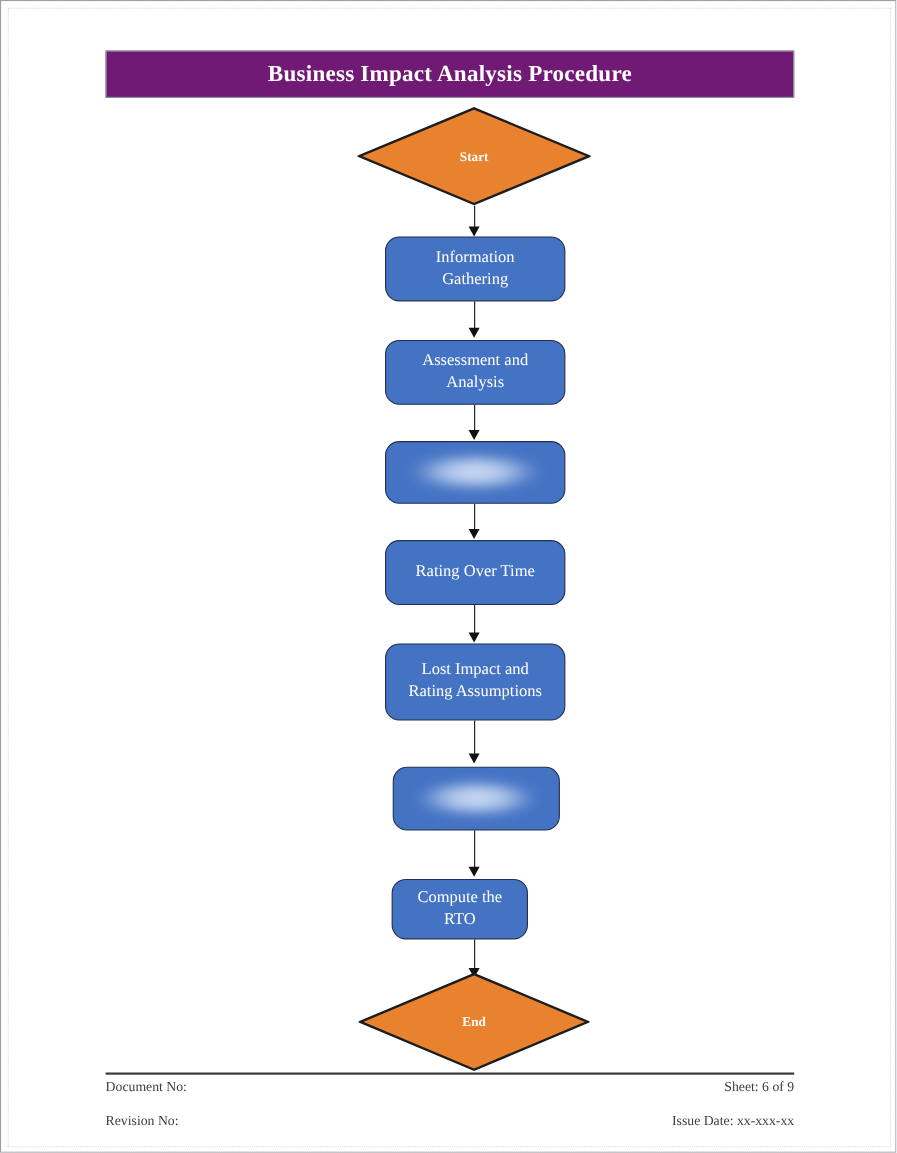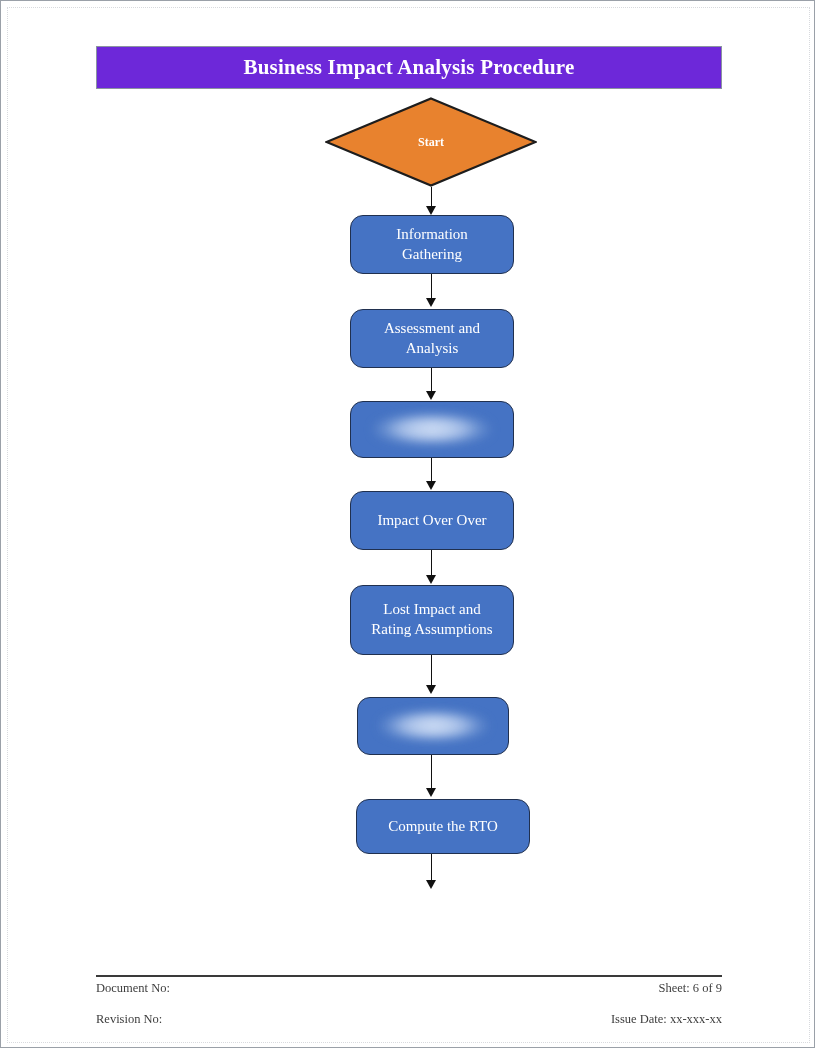--- a/index.html
+++ b/index.html
@@ -31,21 +31,21 @@
     border: 1px dotted #d8dade;
     box-sizing: border-box;
     pointer-events: none;
   }
 
   
   #title-bar {
     position: absolute;
     left: 95px; top: 45px;
     width: 626px; height: 43px;
-    background: #6d28d9;
+    background: #701a75;
     border: 1px solid #8b94a0;
     box-sizing: border-box;
     display: flex;
     align-items: center;
     justify-content: center;
   }
   #title-bar .title-text {
     color: #ffffff;
     font-size: 21px;
     font-weight: bold;
@@ -219,21 +219,21 @@
     <div class="node-box redacted" style="left:349px; top:400px; width:164px; height:57px;">
       <div class="blur-haze"></div>
       <div class="blur-haze second"></div>
       <div class="node-label"></div>
     </div>
 
     <div class="connector" style="left:430px; top:457px; height:28px;"></div>
     <div class="arrowhead" style="left:425px; top:480px;"></div>
 
     <div class="node-box" style="left:349px; top:490px; width:164px; height:59px;">
-      <div class="node-label">Impact Over Over</div>
+      <div class="node-label">Rating Over Time</div>
     </div>
 
     <div class="connector" style="left:430px; top:549px; height:30px;"></div>
     <div class="arrowhead" style="left:425px; top:574px;"></div>
 
     <div class="node-box" style="left:349px; top:584px; width:164px; height:70px;text-align:center;">
       <div class="node-label">Lost Impact and
 Rating Assumptions</div>
     </div>
 
@@ -242,27 +242,33 @@
 
     <div class="node-box redacted" style="left:356px; top:696px; width:152px; height:58px;">
       <div class="blur-haze"></div>
       <div class="blur-haze second"></div>
       <div class="node-label"></div>
     </div>
 
     <div class="connector" style="left:430px; top:754px; height:36px;"></div>
     <div class="arrowhead" style="left:425px; top:787px;"></div>
 
-    <div class="node-box" style="left:355px; top:798px; width:174px; height:55px;">
+    <div class="node-box" style="left:355px; top:798px; width:124px; height:55px;">
       <div class="node-label">Compute the RTO</div>
     </div>
 
     <div class="connector" style="left:430px; top:853px; height:31px;"></div>
     <div class="arrowhead" style="left:425px; top:879px;"></div>
 
+    <div class="node-diamond" style="left:325px; top:883px; width:210px; height:90px;">
+      <svg class="diamond-shape" viewBox="0 0 210 90" preserveAspectRatio="none">
+        <polygon points="105,1.5 208.5,45 105,88.5 1.5,45" fill="#e8822e" stroke="#1d1d1d" stroke-width="2.2"></polygon>
+      </svg>
+      <div class="diamond-label">End</div>
+    </div>
 
   </div>
 
   <div id="footer">
     <div id="footer-rule"></div>
     <div id="footer-content">
       <div class="footer-col left">
         <div class="footer-line">Document No:</div>
         <div class="footer-line">Revision No:</div>
       </div>

